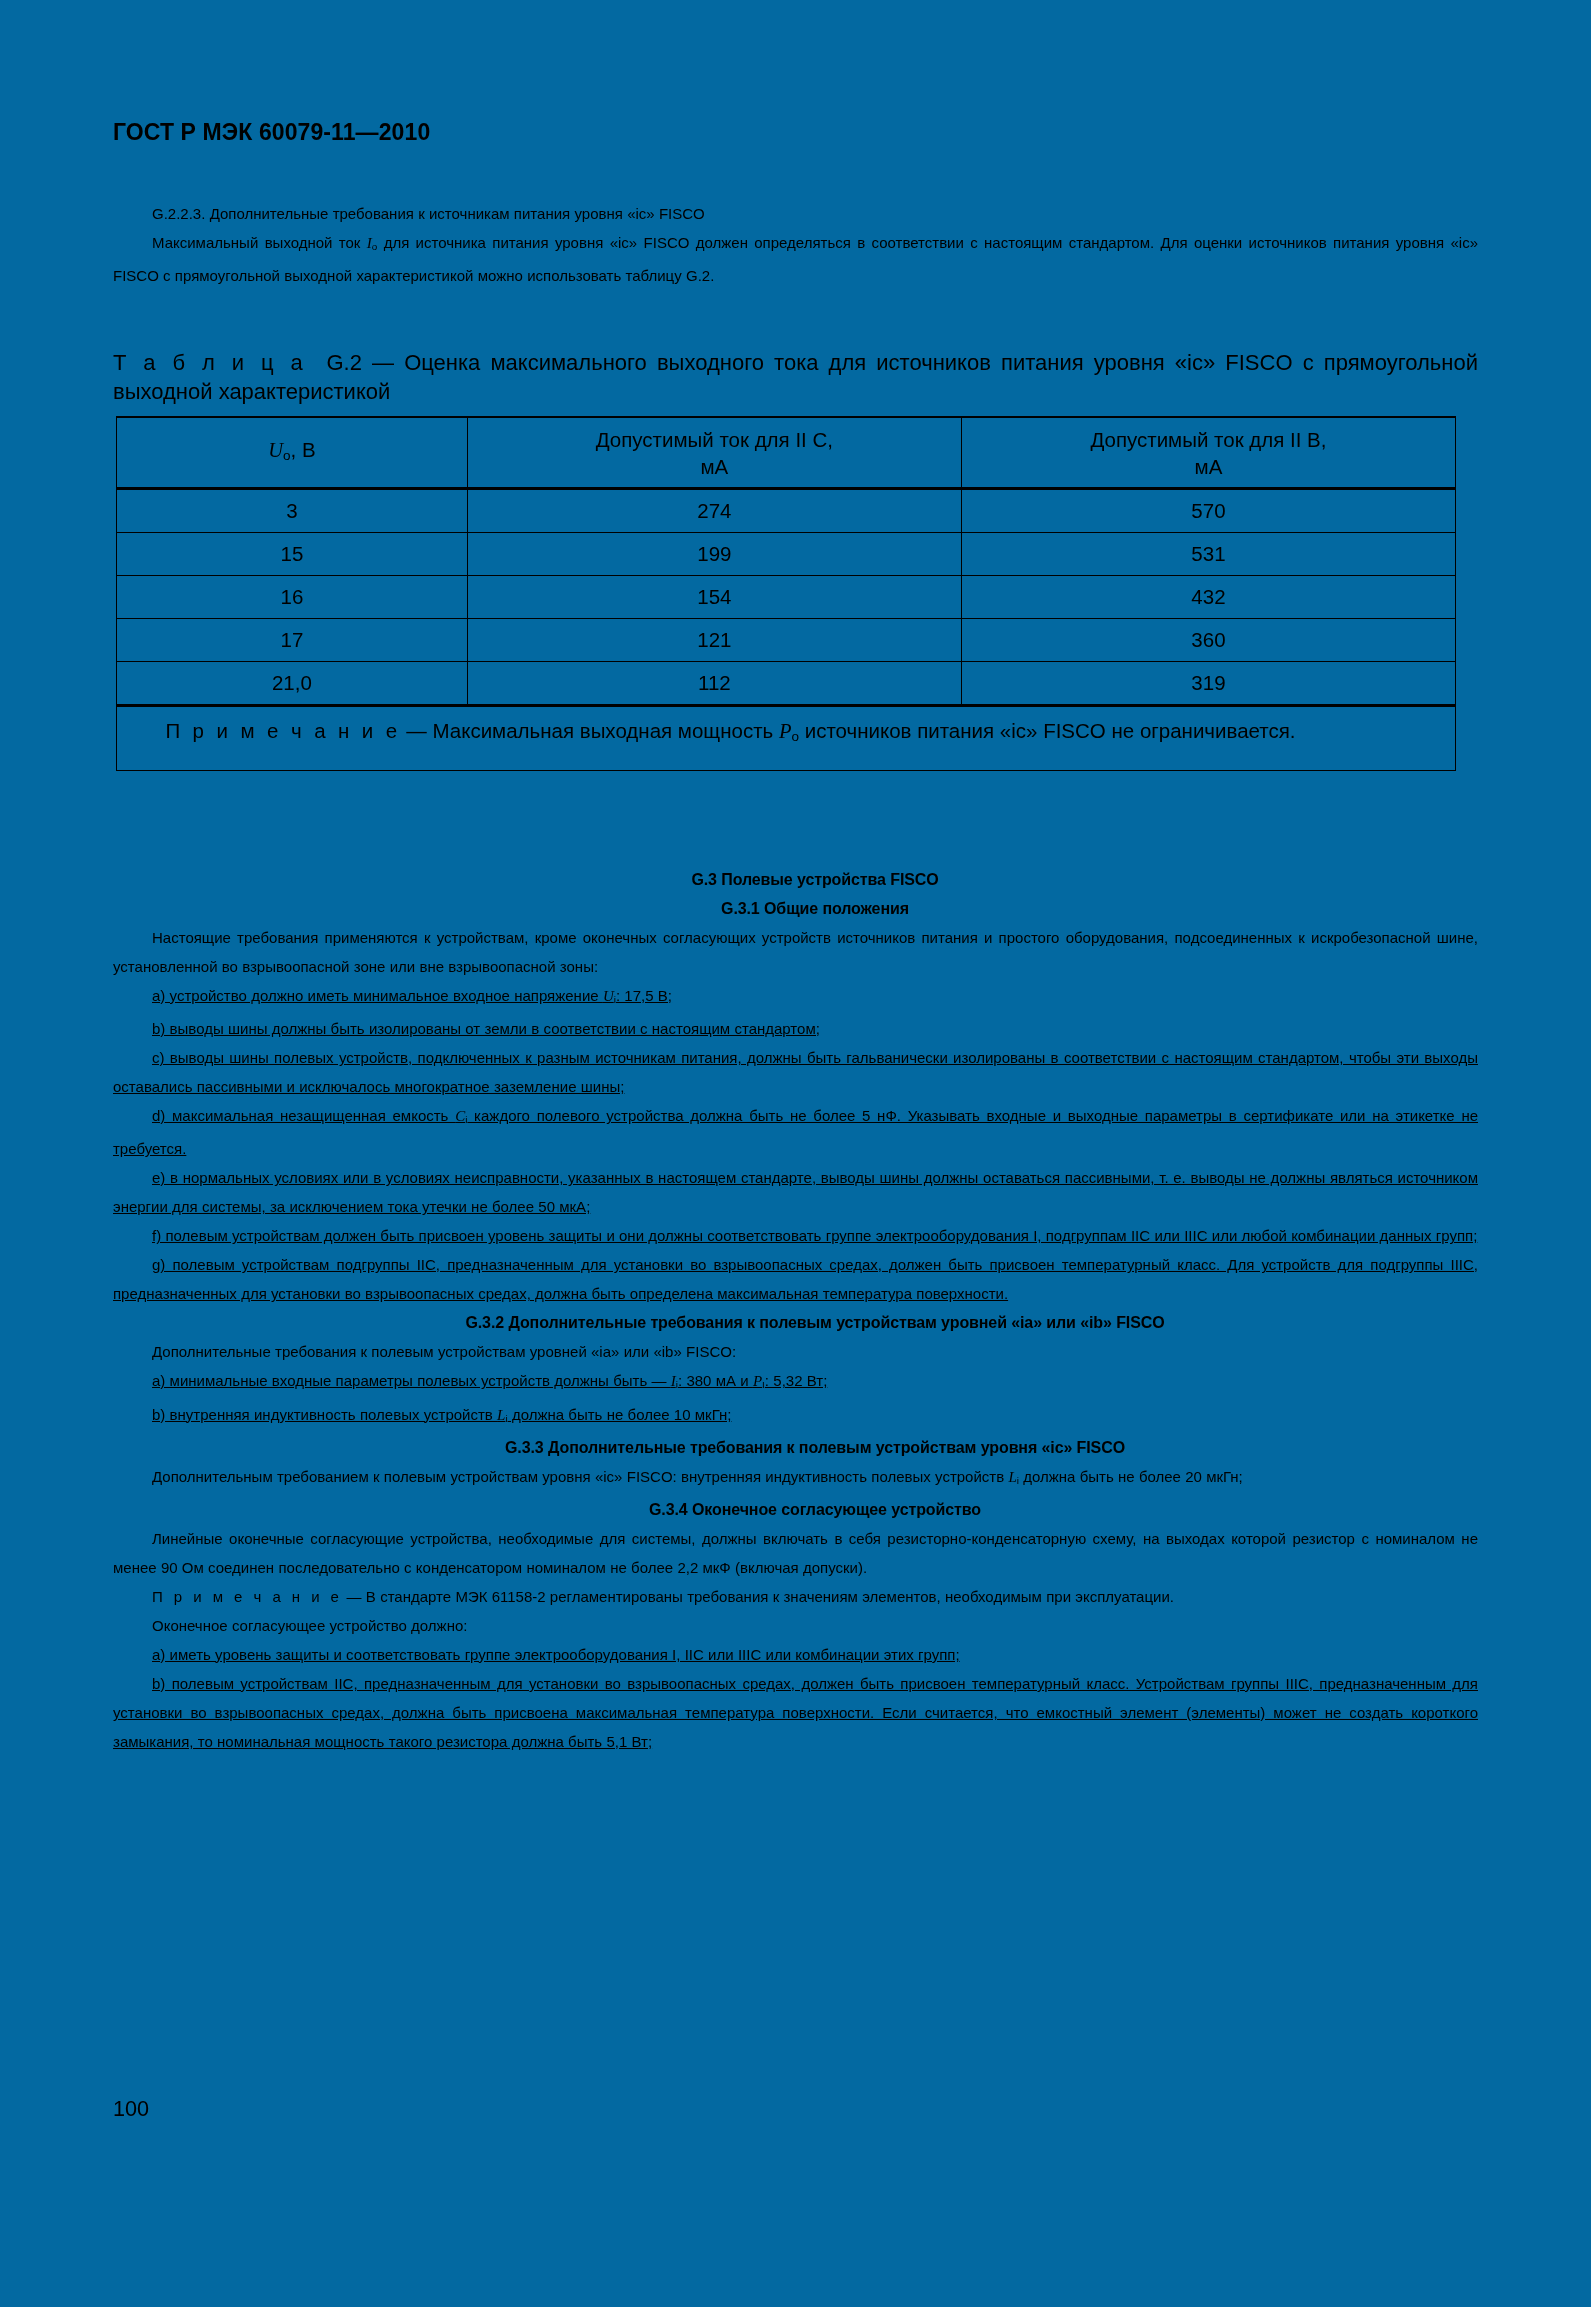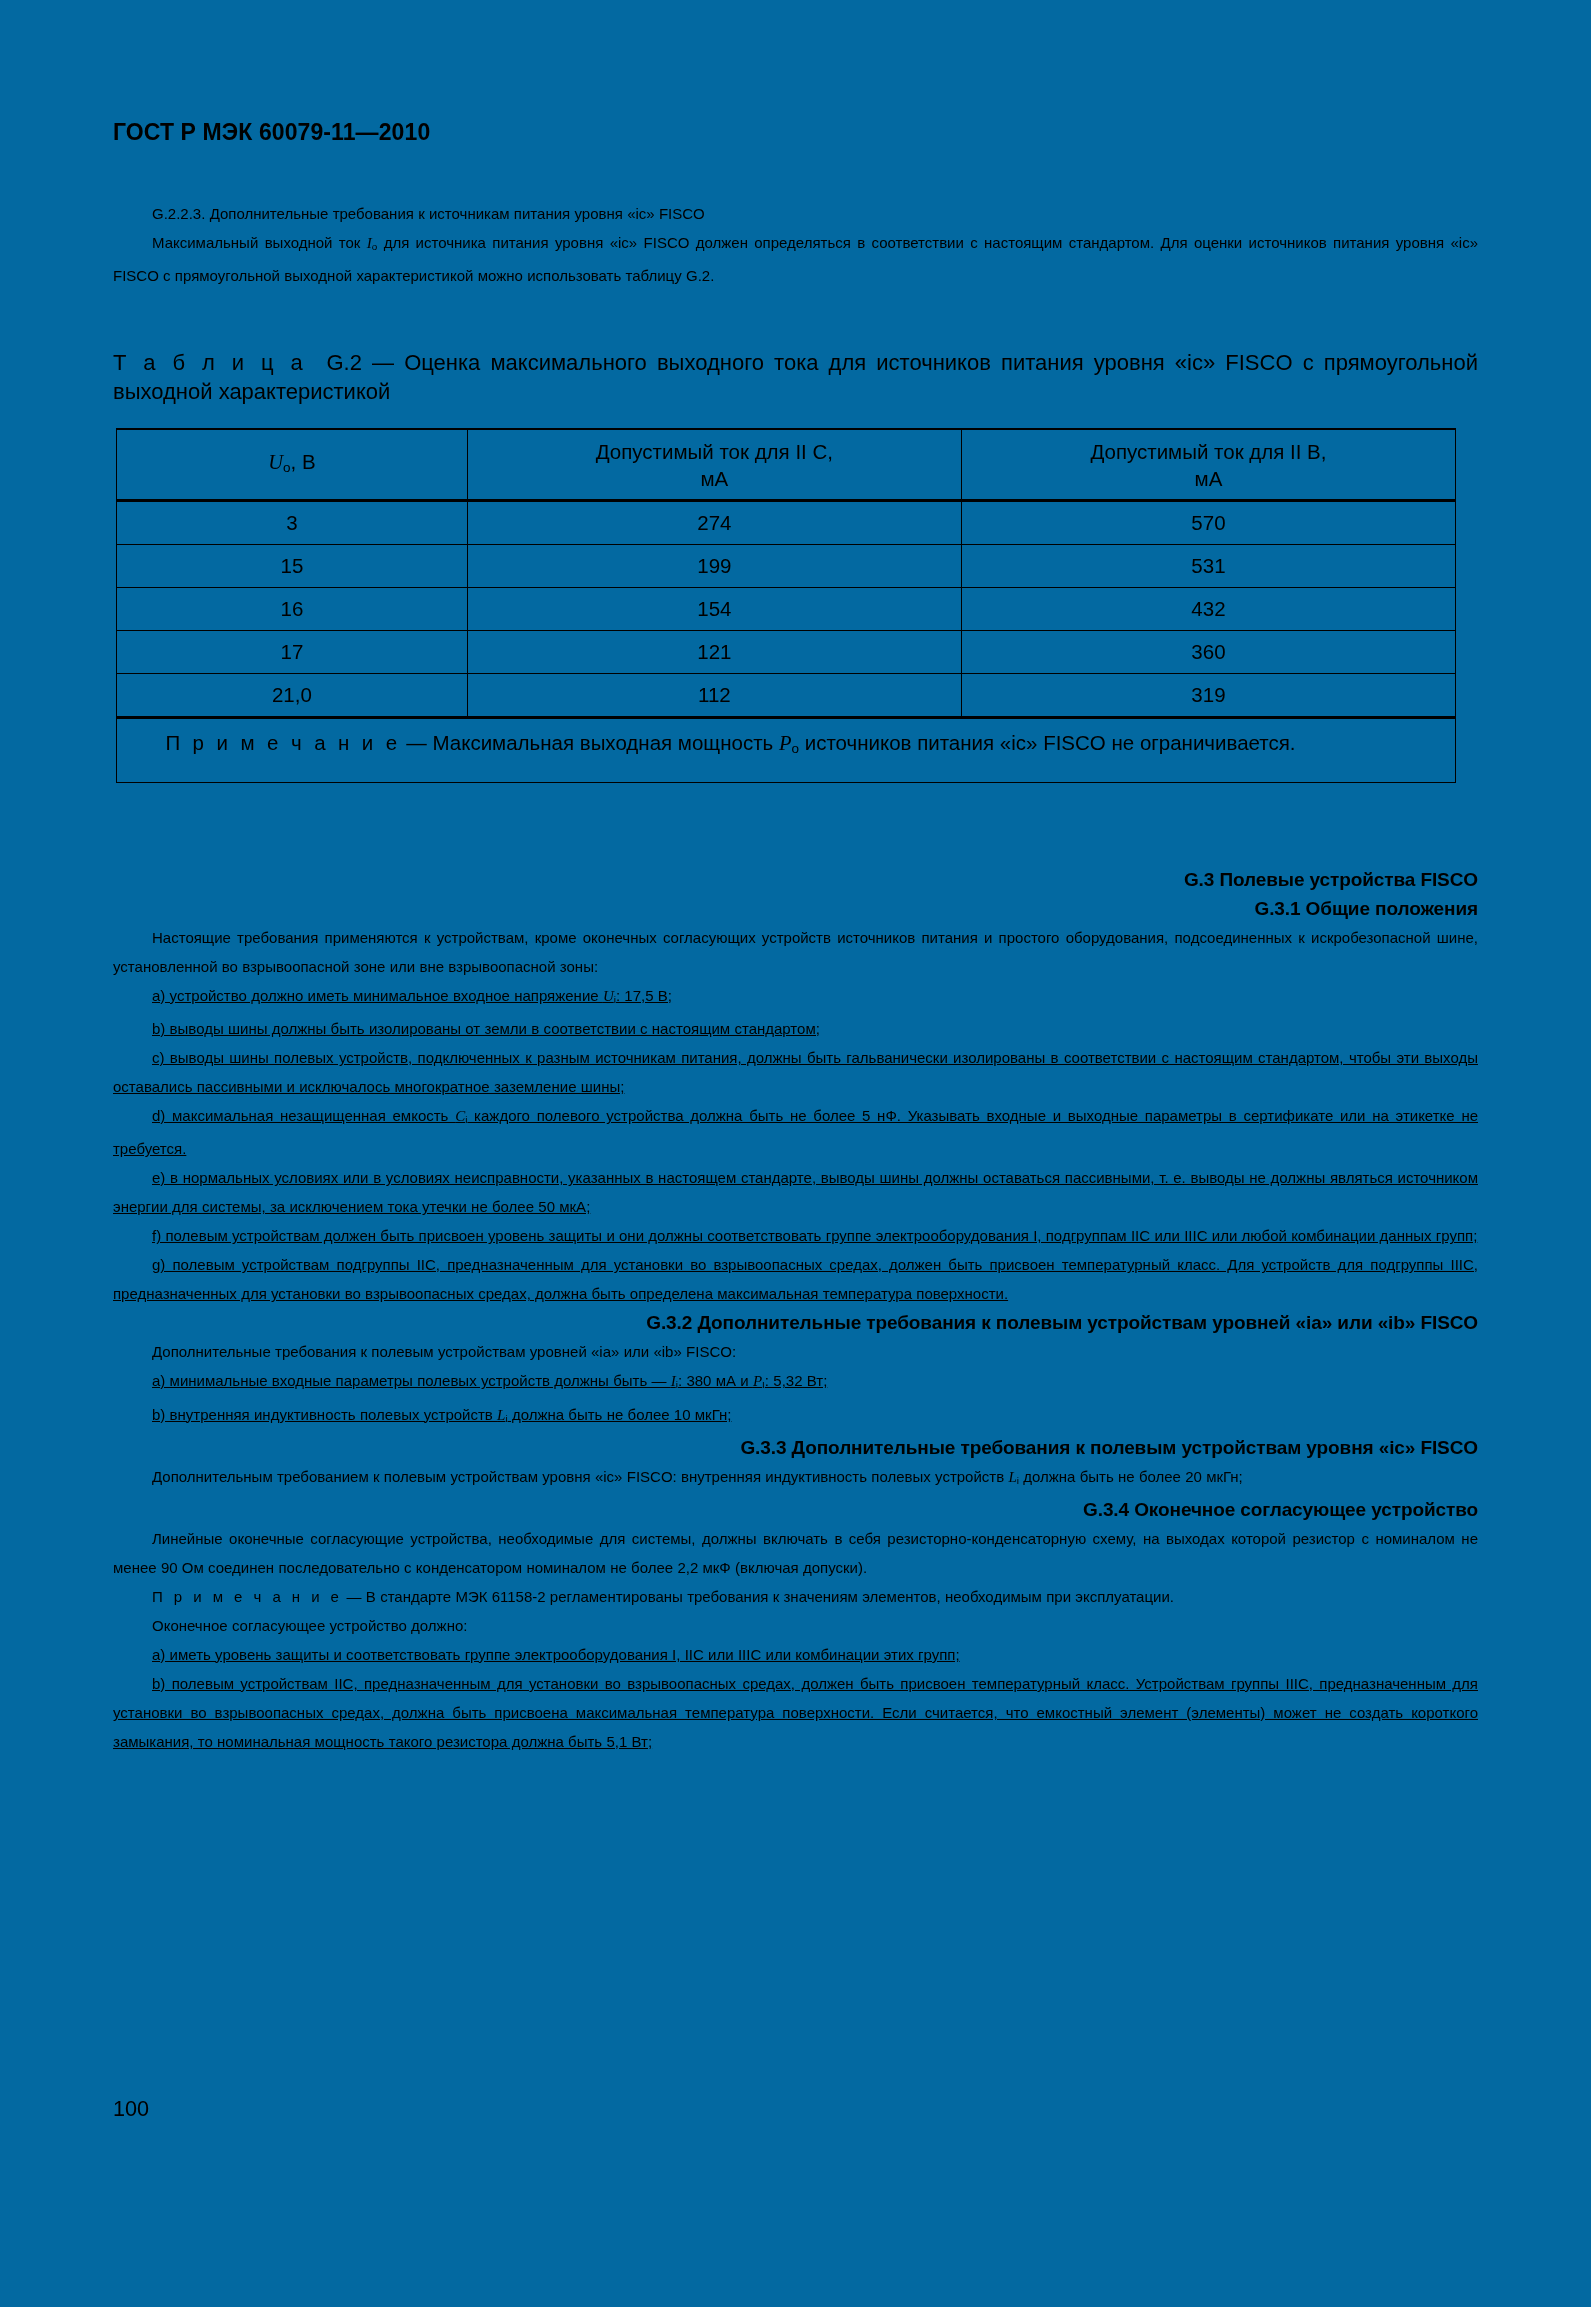--- a/index.html
+++ b/index.html
@@ -47,25 +47,25 @@
     line-height: 29px;
     text-align: justify;
     text-justify: inter-word;
     word-spacing: 0.1px;
   }
   p.indent { text-indent: 39px; }
   p.indent-list { text-indent: 39px; text-decoration: underline; }
 
   h3.heading {
     margin: 0;
-    font-size: 19px;
+    font-size: 16px;
     line-height: 29px;
     font-weight: bold;
     text-indent: 39px;
-    text-align: right;
+    text-align: center;
     letter-spacing: -0.1px;
   }
 
   
   .var { font-style: italic; font-family: "Liberation Serif", serif; }
   .var sub, .var sup { font-style: normal; font-family: "Liberation Sans", sans-serif; }
   sub { font-size: 0.66em; vertical-align: -0.22em; }
 
   
   .table-caption {
@@ -74,21 +74,21 @@
     left: 113px;
     width: 1365px;
     font-size: 22px;
     line-height: 29px;
     text-align: justify;
   }
   .sp-letters { letter-spacing: 3.4px; }
 
   .tbl-wrap {
     position: absolute;
-    top: 428px;
+    top: 416px;
     left: 116px;
     width: 1340px;
   }
   table.g2 {
     width: 100%;
     border-collapse: collapse;
     table-layout: fixed;
     font-size: 20.5px;
   }
   table.g2 td, table.g2 th {

